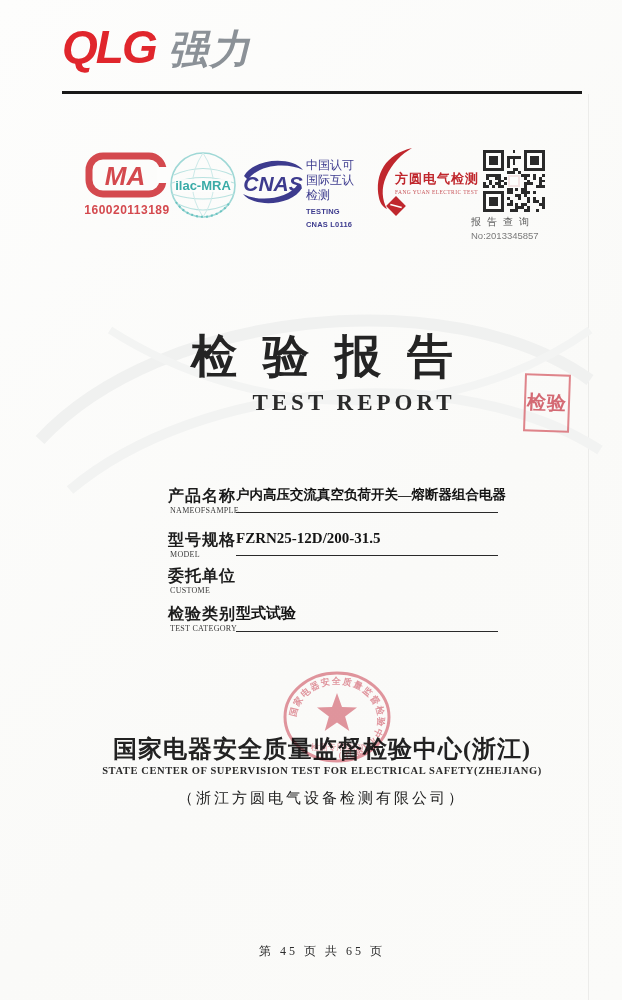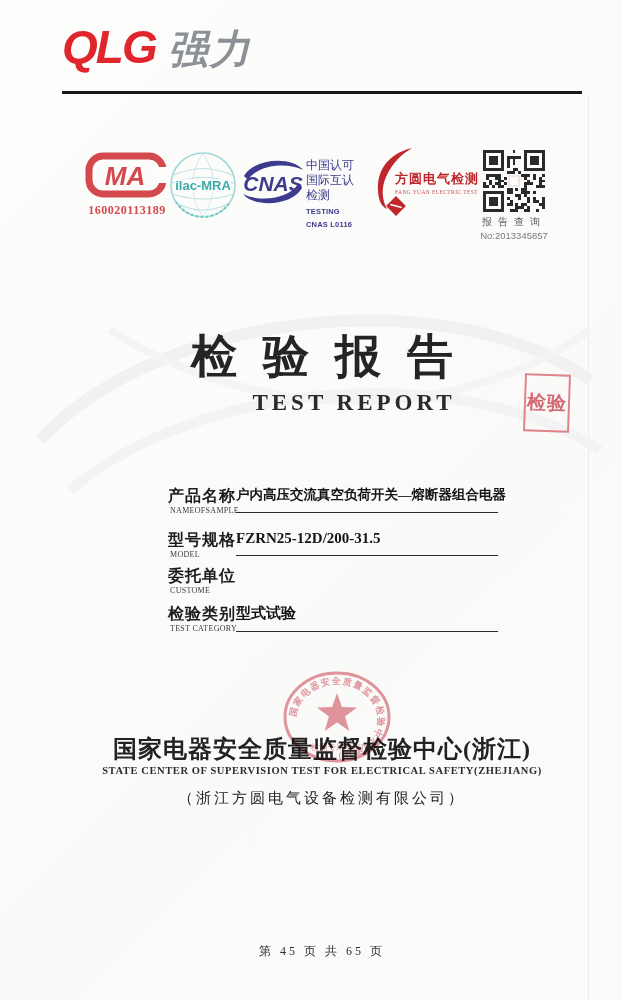--- a/index.html
+++ b/index.html
@@ -11,32 +11,32 @@
   
   .brand{position:absolute;left:62px;top:24px;display:flex;align-items:baseline;
     font-family:"Liberation Sans","DejaVu Sans",sans-serif;font-style:italic;font-weight:900;}
   .brand .qlg{font-size:46px;letter-spacing:-2px;color:#e0262c;line-height:1;}
   .brand .qiangli{font-size:40px;color:#8b9197;margin-left:12px;letter-spacing:2px;line-height:1;}
   .top-rule{position:absolute;left:62px;top:91px;width:520px;height:3px;background:#191919;}
   .page-edge{position:absolute;left:588px;top:94px;width:1px;height:906px;background:#ececea;}
 
   
   .cma-wrap{position:absolute;left:83px;top:152px;width:88px;text-align:center;}
-  .cma-num{font-family:Liberation Serif, serif;font-weight:700;font-size:12px;color:#d4494e;letter-spacing:.5px;margin-top:1px;}
+  .cma-num{font-family:Liberation Sans, sans-serif;font-weight:700;font-size:12px;color:#d4494e;letter-spacing:.5px;margin-top:1px;}
   .ilac-wrap{position:absolute;left:168px;top:150px;width:70px;height:70px;}
   .cnas-wrap{position:absolute;left:240px;top:156px;width:66px;height:52px;}
   .cnas-text{position:absolute;left:306px;top:158px;width:52px;
     font-family:"Liberation Sans",sans-serif;color:#3d3b8e;line-height:1.25;}
   .cnas-text .cn{font-size:12px;color:#3d3b8e;}
   .cnas-text .en{font-size:7.5px;font-weight:700;margin-top:4px;letter-spacing:.2px;}
   .fy-logo{position:absolute;left:366px;top:146px;width:52px;height:74px;}
   .fy-text{position:absolute;left:395px;top:170px;width:90px;color:#c0272d;}
   .fy-text .cn{font-size:13px;font-weight:700;letter-spacing:1px;white-space:nowrap;}
   .fy-text .en{font-size:5.5px;letter-spacing:.4px;margin-top:1px;white-space:nowrap;color:#c8555a;}
-  .qr-wrap{position:absolute;left:471px;top:150px;width:86px;text-align:center;}
+  .qr-wrap{position:absolute;left:471px;top:150px;width:86px;}
   .qr-svg{width:62px;height:62px;display:block;margin:0 auto;}
   .qr-caption{font-size:10px;color:#5a5a5a;letter-spacing:6px;margin-top:3px;white-space:nowrap;}
   .qr-number{font-family:"Liberation Sans",sans-serif;font-size:9.5px;color:#7a7a7a;margin-top:1px;}
 
   
   .watermark{position:absolute;left:30px;top:270px;width:580px;height:240px;z-index:0;}
 
   
   .title-cn{position:absolute;left:0;top:326px;width:644px;text-align:center;
     font-size:46px;font-weight:700;letter-spacing:26px;text-indent:26px;color:#242424;z-index:1;}

